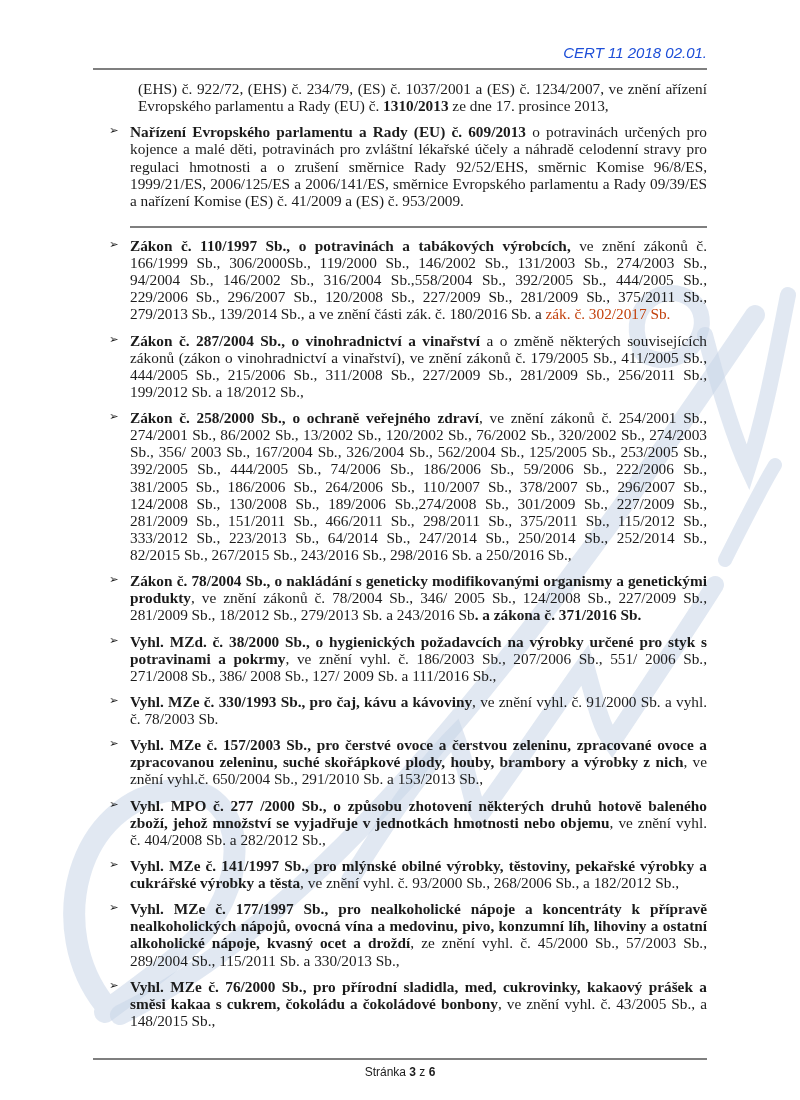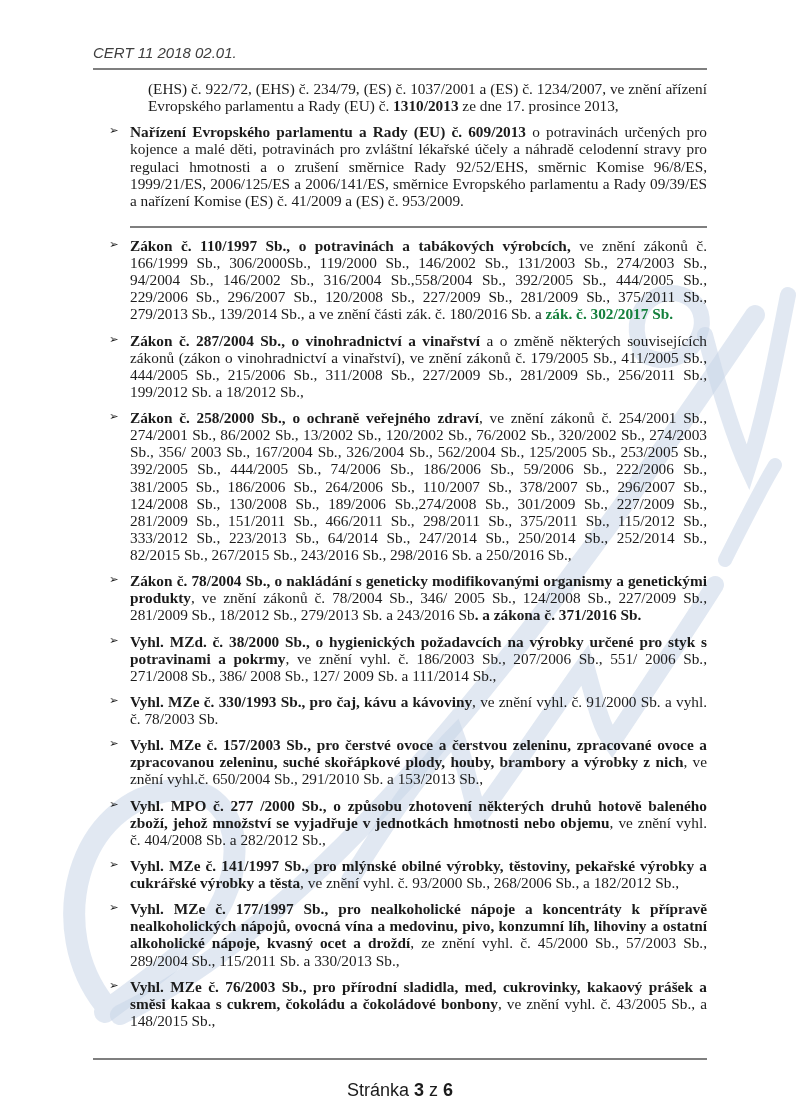--- a/index.html
+++ b/index.html
@@ -11,67 +11,67 @@
     font-family:"Liberation Serif", serif;
     color:#1b1b1b;
   }
   .watermark{
     position:absolute;left:0;top:0;width:800px;height:1100px;
     z-index:0;pointer-events:none;
   }
   .content-layer{position:relative;z-index:1;}
   .header-line{
     margin:44px 93px 0 93px;
-    text-align:left;
+    text-align:right;
     font-family:"Liberation Sans", sans-serif;
     font-style:italic;
     font-size:15px;
-    color:#404040;
+    color:#1d4ed8;
   }
   .top-rule{
     margin:7px 93px 0 93px;
     border-top:2px solid #7f7f7f;
     height:0;
   }
   .content{
     margin:10px 93px 0 130px; 
     font-size:15.3px;
     line-height:1.12;
     text-align:justify;
   }
-  .intro{margin:2px 0 0 18px;}
+  .intro{margin:2px 0 0 8px;}
   ul.law-list{list-style:none;margin:0;padding:0;}
   ul.law-list li{
     position:relative;
     margin-top:9px;
     padding-left:0;
   }
   .bullet{
     position:absolute;
     left:-21px;top:1px;
     font-family:"DejaVu Sans", sans-serif;
     font-size:11.5px;
     color:#1b1b1b;
   }
   .section-separator{
     border-top:2px solid #7f7f7f;
     height:0;
     margin:17px 0 4px 0;
   }
   .seg-normal{font-weight:normal;}
   .seg-bold{font-weight:bold;}
-  .seg-redbold{font-weight:bold;color:#15803d;}
+  .seg-redbold{font-weight:normal;color:#c2410c;}
   .footer{
     position:absolute;
     left:93px;right:93px;top:1014px;
     border-top:2px solid #7f7f7f;
     text-align:center;
     font-family:"Liberation Sans", sans-serif;
-    font-size:18px;
-    padding-top:20px;
+    font-size:12px;
+    padding-top:5px;
     color:#1b1b1b;
     z-index:1;
   }
 </style>
 </head>
 <body>
 
 <div class="page">
 
   <svg class="watermark" viewBox="0 0 800 1100" xmlns="http://www.w3.org/2000/svg">
@@ -116,21 +116,21 @@
         <li>
           <span class="bullet">➢</span>
           <span><span class="seg-bold">Zákon č. 258/2000 Sb., o ochraně veřejného zdraví</span><span class="seg-normal">, ve znění zákonů č. 254/2001 Sb., 274/2001 Sb., 86/2002 Sb., 13/2002 Sb., 120/2002 Sb., 76/2002 Sb., 320/2002 Sb., 274/2003 Sb., 356/ 2003 Sb., 167/2004 Sb., 326/2004 Sb., 562/2004 Sb., 125/2005 Sb., 253/2005 Sb., 392/2005 Sb., 444/2005 Sb., 74/2006 Sb., 186/2006 Sb., 59/2006 Sb., 222/2006 Sb., 381/2005 Sb., 186/2006 Sb., 264/2006 Sb., 110/2007 Sb., 378/2007 Sb., 296/2007 Sb., 124/2008 Sb., 130/2008 Sb., 189/2006 Sb.,274/2008 Sb., 301/2009 Sb., 227/2009 Sb., 281/2009 Sb., 151/2011 Sb., 466/2011 Sb., 298/2011 Sb., 375/2011 Sb., 115/2012 Sb., 333/2012 Sb., 223/2013 Sb., 64/2014 Sb., 247/2014 Sb., 250/2014 Sb., 252/2014 Sb., 82/2015 Sb., 267/2015 Sb., 243/2016 Sb., 298/2016 Sb. a 250/2016 Sb.,</span></span>
         </li>
         <li>
           <span class="bullet">➢</span>
           <span><span class="seg-bold">Zákon č. 78/2004 Sb., o nakládání s geneticky modifikovanými organismy a genetickými produkty</span><span class="seg-normal">, ve znění zákonů č. 78/2004 Sb., 346/ 2005 Sb., 124/2008 Sb., 227/2009 Sb., 281/2009 Sb., 18/2012 Sb., 279/2013 Sb. a 243/2016 Sb</span><span class="seg-bold">. a zákona č. 371/2016 Sb.</span></span>
         </li>
         <li>
           <span class="bullet">➢</span>
-          <span><span class="seg-bold">Vyhl. MZd. č. 38/2000 Sb., o hygienických požadavcích na výrobky určené pro styk s potravinami a pokrmy</span><span class="seg-normal">, ve znění vyhl. č. 186/2003 Sb., 207/2006 Sb., 551/ 2006 Sb., 271/2008 Sb., 386/ 2008 Sb., 127/ 2009 Sb. a 111/2014 Sb.,</span></span>
+          <span><span class="seg-bold">Vyhl. MZd. č. 38/2000 Sb., o hygienických požadavcích na výrobky určené pro styk s potravinami a pokrmy</span><span class="seg-normal">, ve znění vyhl. č. 186/2003 Sb., 207/2006 Sb., 551/ 2006 Sb., 271/2008 Sb., 386/ 2008 Sb., 127/ 2009 Sb. a 111/2016 Sb.,</span></span>
         </li>
         <li>
           <span class="bullet">➢</span>
           <span><span class="seg-bold">Vyhl. MZe č. 330/1993 Sb., pro čaj, kávu a kávoviny</span><span class="seg-normal">, ve znění vyhl. č. 91/2000 Sb. a vyhl. č. 78/2003 Sb.</span></span>
         </li>
         <li>
           <span class="bullet">➢</span>
           <span><span class="seg-bold">Vyhl. MZe č. 157/2003 Sb., pro čerstvé ovoce a čerstvou zeleninu, zpracované ovoce a zpracovanou zeleninu, suché skořápkové plody, houby, brambory a výrobky z nich</span><span class="seg-normal">, ve znění vyhl.č. 650/2004 Sb., 291/2010 Sb. a 153/2013 Sb.,</span></span>
         </li>
         <li>
@@ -140,21 +140,21 @@
         <li>
           <span class="bullet">➢</span>
           <span><span class="seg-bold">Vyhl. MZe č. 141/1997 Sb., pro mlýnské obilné výrobky, těstoviny, pekařské výrobky a cukrářské výrobky a těsta</span><span class="seg-normal">, ve znění vyhl. č. 93/2000 Sb., 268/2006 Sb., a 182/2012 Sb.,</span></span>
         </li>
         <li>
           <span class="bullet">➢</span>
           <span><span class="seg-bold">Vyhl. MZe č. 177/1997 Sb., pro nealkoholické nápoje a koncentráty k přípravě nealkoholických nápojů, ovocná vína a medovinu, pivo, konzumní líh, lihoviny a ostatní alkoholické nápoje, kvasný ocet a droždí</span><span class="seg-normal">, ze znění vyhl. č. 45/2000 Sb., 57/2003 Sb., 289/2004 Sb., 115/2011 Sb. a 330/2013 Sb.,</span></span>
         </li>
         <li>
           <span class="bullet">➢</span>
-          <span><span class="seg-bold">Vyhl. MZe č. 76/2003 Sb., pro přírodní sladidla, med, cukrovinky, kakaový prášek a směsi kakaa s cukrem, čokoládu a čokoládové bonbony</span><span class="seg-normal">, ve znění vyhl. č. 43/2005 Sb., a 148/2015 Sb.,</span></span>
+          <span><span class="seg-bold">Vyhl. MZe č. 76/2000 Sb., pro přírodní sladidla, med, cukrovinky, kakaový prášek a směsi kakaa s cukrem, čokoládu a čokoládové bonbony</span><span class="seg-normal">, ve znění vyhl. č. 43/2005 Sb., a 148/2015 Sb.,</span></span>
         </li>
       </ul>
 
     </div>
 
     <div class="footer">
       <span><span class="seg-normal">Stránka </span><span class="seg-bold">3</span><span class="seg-normal"> z </span><span class="seg-bold">6</span></span>
     </div>
 
   </div>

